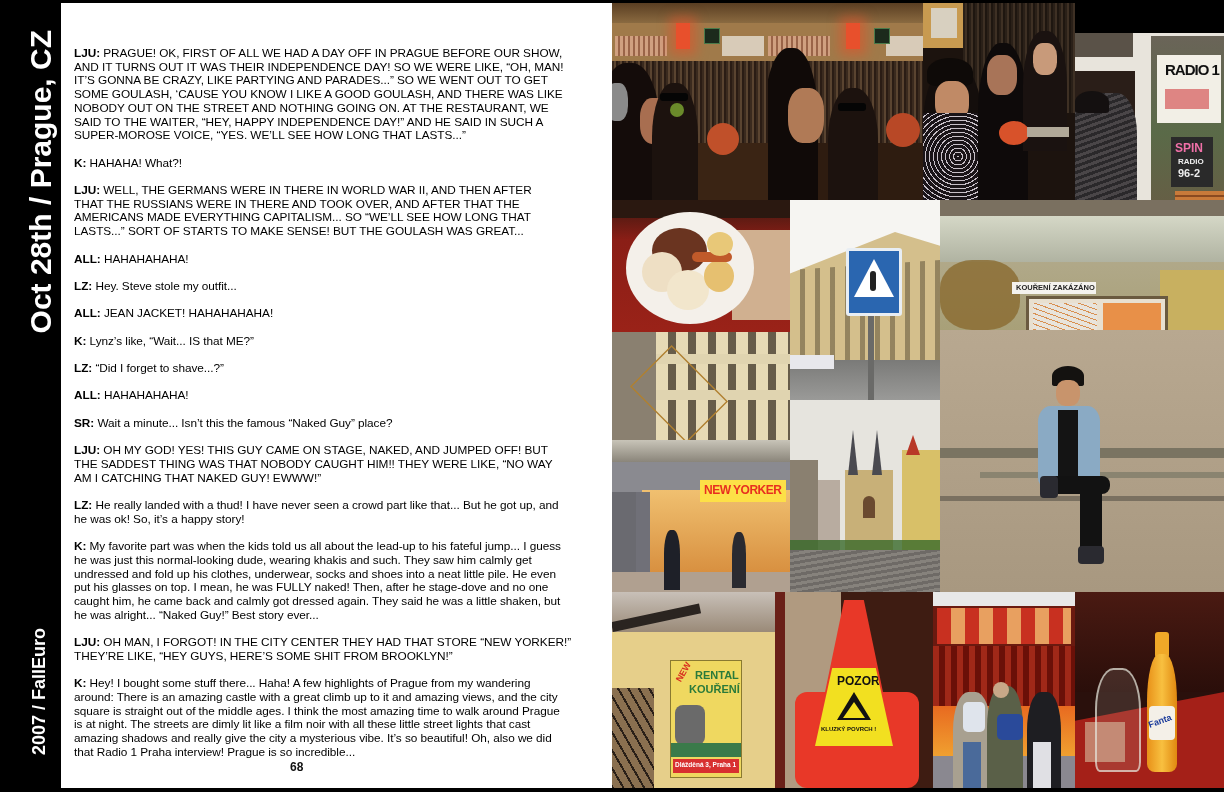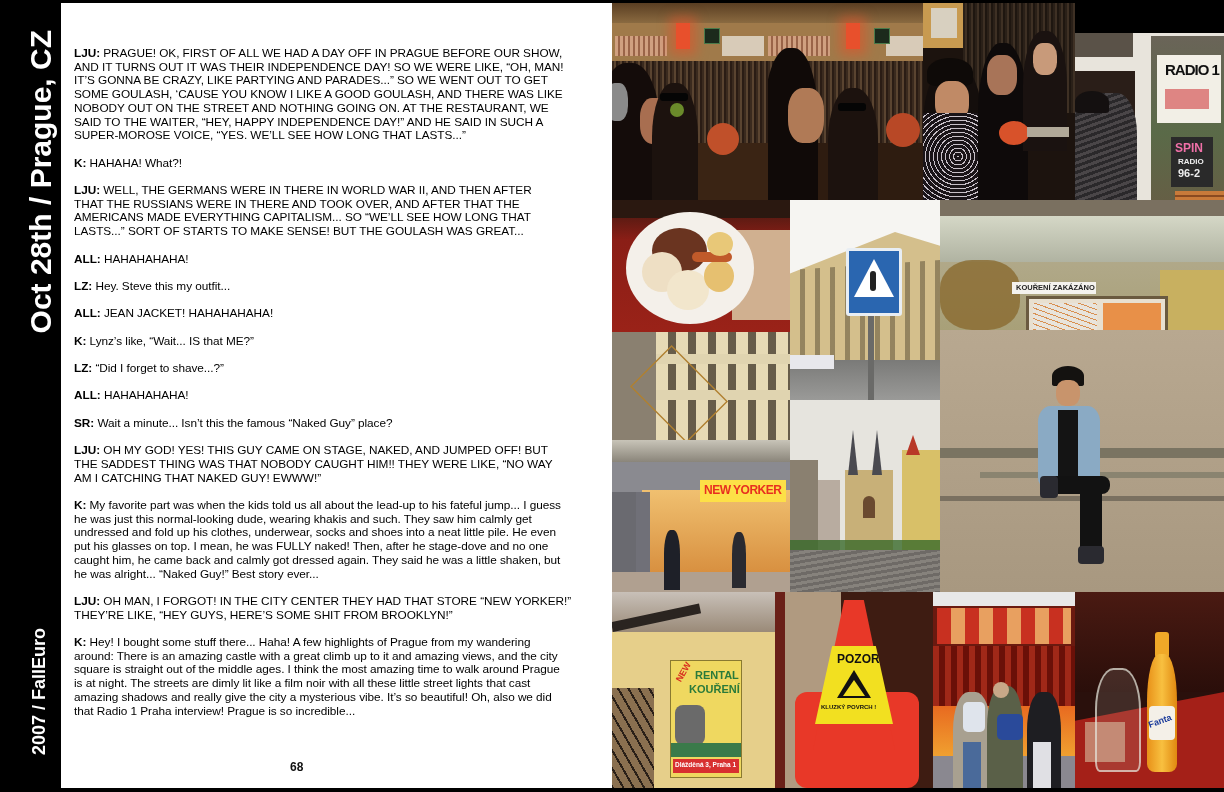--- a/index.html
+++ b/index.html
@@ -47,29 +47,31 @@
 SOME GOULASH, ‘CAUSE YOU KNOW I LIKE A GOOD GOULASH, AND THERE WAS LIKE
 NOBODY OUT ON THE STREET AND NOTHING GOING ON. AT THE RESTAURANT, WE
 SAID TO THE WAITER, “HEY, HAPPY INDEPENDENCE DAY!” AND HE SAID IN SUCH A
 SUPER-MOROSE VOICE, “YES. WE’LL SEE HOW LONG THAT LASTS...”</span></p>
     <p><b>K:</b> <span>HAHAHA! What?!</span></p>
     <p><b>LJU:</b> <span>WELL, THE GERMANS WERE IN THERE IN WORLD WAR II, AND THEN AFTER
 THAT THE RUSSIANS WERE IN THERE AND TOOK OVER, AND AFTER THAT THE
 AMERICANS MADE EVERYTHING CAPITALISM... SO “WE’LL SEE HOW LONG THAT
 LASTS...” SORT OF STARTS TO MAKE SENSE! BUT THE GOULASH WAS GREAT...</span></p>
     <p><b>ALL:</b> <span>HAHAHAHAHA!</span></p>
-    <p><b>LZ:</b> <span>Hey. Steve this my outfit...</span></p>
+    <p><b>LZ:</b> <span>Hey. Steve stole my outfit...</span></p>
     <p><b>ALL:</b> <span>JEAN JACKET! HAHAHAHAHA!</span></p>
     <p><b>K:</b> <span>Lynz’s like, “Wait... IS that ME?”</span></p>
     <p><b>LZ:</b> <span>“Did I forget to shave...?”</span></p>
     <p><b>ALL:</b> <span>HAHAHAHAHA!</span></p>
     <p><b>SR:</b> <span>Wait a minute... Isn’t this the famous “Naked Guy” place?</span></p>
     <p><b>LJU:</b> <span>OH MY GOD! YES! THIS GUY CAME ON STAGE, NAKED, AND JUMPED OFF! BUT
 THE SADDEST THING WAS THAT NOBODY CAUGHT HIM!! THEY WERE LIKE, “NO WAY
 AM I CATCHING THAT NAKED GUY! EWWW!”</span></p>
+    <p><b>LZ:</b> <span>He really landed with a thud! I have never seen a crowd part like that... But he got up, and
+he was ok! So, it’s a happy story!</span></p>
     <p><b>K:</b> <span>My favorite part was when the kids told us all about the lead-up to his fateful jump... I guess
 he was just this normal-looking dude, wearing khakis and such. They saw him calmly get
 undressed and fold up his clothes, underwear, socks and shoes into a neat little pile. He even
 put his glasses on top. I mean, he was FULLY naked! Then, after he stage-dove and no one
 caught him, he came back and calmly got dressed again. They said he was a little shaken, but
 he was alright... “Naked Guy!” Best story ever...</span></p>
     <p><b>LJU:</b> <span>OH MAN, I FORGOT! IN THE CITY CENTER THEY HAD THAT STORE “NEW YORKER!”
 THEY’RE LIKE, “HEY GUYS, HERE’S SOME SHIT FROM BROOKLYN!”</span></p>
     <p><b>K:</b> <span>Hey! I bought some stuff there... Haha! A few highlights of Prague from my wandering
 around: There is an amazing castle with a great climb up to it and amazing views, and the city
@@ -252,21 +254,21 @@
         <span class="sign-txt" style="left:2px;top:2px;font-size:6.5px;color:#fff;">Dlážděná 3, Praha 1</span>
       </div>
     </div>
   </div>
 
   <div class="ph" style="left:775px;top:592px;width:158px;height:196px;background:#b09a80;">
     <div style="left:0;top:0;width:10px;height:196px;background:#6a2018;"></div>
     <div style="left:66px;top:0;width:92px;height:196px;background:#3e1c12;"></div>
     <div style="left:20px;top:100px;width:124px;height:96px;background:#e83828;border-radius:12px;"></div>
     <div style="left:38px;top:8px;width:82px;height:150px;background:#e83828;clip-path:polygon(38% 0,62% 0,100% 100%,0 100%);"></div>
-    <div style="left:40px;top:54px;width:78px;height:78px;background:#f2e020;clip-path:polygon(22% 0,78% 0,100% 100%,0 100%);">
+    <div style="left:40px;top:76px;width:78px;height:78px;background:#f2e020;clip-path:polygon(22% 0,78% 0,100% 100%,0 100%);">
       <span class="sign-txt" style="left:22px;top:6px;font-size:12px;color:#111;">POZOR</span>
       <div style="left:22px;top:24px;width:0;height:0;border-left:17px solid transparent;border-right:17px solid transparent;border-bottom:28px solid #111;"></div>
       <div style="left:28px;top:34px;width:0;height:0;border-left:11px solid transparent;border-right:11px solid transparent;border-bottom:16px solid #f2e020;"></div>
       <span class="sign-txt" style="left:6px;top:58px;font-size:6px;color:#111;">KLUZKÝ POVRCH !</span>
     </div>
   </div>
 
   <div class="ph" style="left:933px;top:592px;width:142px;height:196px;background:#6a1a10;">
     <div style="left:0;top:0;width:142px;height:14px;background:#e8e8e8;"></div>
     <div style="left:4px;top:16px;width:134px;height:36px;background:repeating-linear-gradient(90deg,#c83020 0 14px,#e8a060 14px 28px);"></div>

